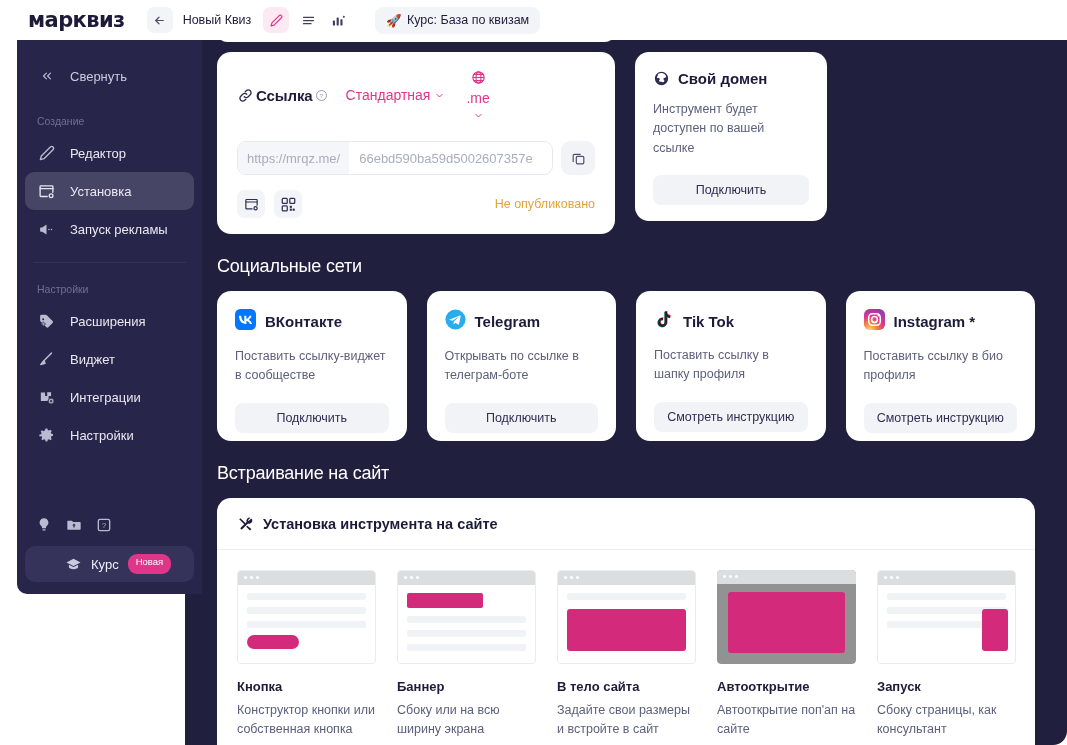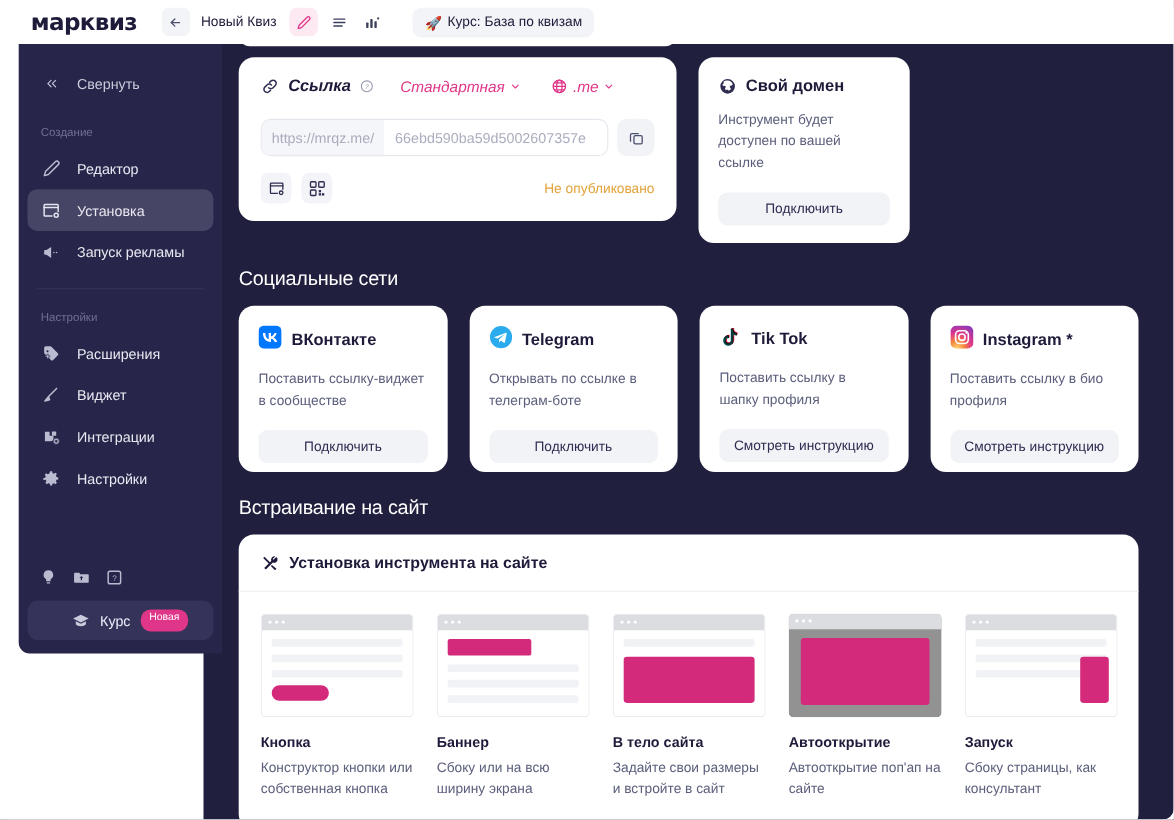--- a/index.html
+++ b/index.html
@@ -6,21 +6,21 @@
   html, body {
     width: 1067px; height: 745px;
     font-family: "Liberation Sans", sans-serif;
     background: #ffffff;
     overflow: hidden;
   }
   .app {
     position: relative;
     width: 1067px; height: 745px;
     background: #ffffff;
-    border-radius: 8px;
+    border-radius: 14px;
     overflow: hidden;
   }
 
   
   .topbar {
     position: absolute; left: 0; top: 0;
     width: 1067px; height: 40px;
     background: #ffffff;
     display: flex; align-items: center;
     padding-left: 28px;
@@ -116,30 +116,30 @@
     background: #ffffff; border-radius: 0 0 14px 14px;
   }
   .content { padding: 12px 32px 0 32px; }
 
   .card { background: #ffffff; border-radius: 14px; }
 
   .row1 { display: flex; gap: 20px; align-items: flex-start; }
 
   
   .link-card { width: 398px; padding: 18px 20px 16px 20px; }
-  .link-head { display: flex; align-items: center; gap: 8px; font-style: italic; }
+  .link-head { display: flex; align-items: center; gap: 2px; }
   .link-title {
     font-size: 15px; font-weight: bold; color: #1e1b3a; letter-spacing: -0.1px;
   }
   .q-ic { color: #9497ad; display:flex; }
   .pill-sel {
     display: flex; align-items: center; gap: 5px;
     color: #e0368a; font-size: 14px; margin-left: 16px; white-space: nowrap;
   }
-  .pill-sel.dom { margin-left: 20px; }
+  .pill-sel.dom { margin-left: 20px; flex-direction: column; }
   .glob { color: #e0368a; display: flex; }
   .caret { width: 9px; height: 9px; }
 
   .url-row { display: flex; align-items: center; gap: 8px; margin-top: 21px; }
   .url-box {
     flex: 1; height: 34px; border: 1px solid #e7e8ee; border-radius: 9px;
     display: flex; align-items: stretch; overflow: hidden; background: #fff;
   }
   .url-prefix {
     background: #f5f6f9; color: #a9acbd; font-size: 13px;

